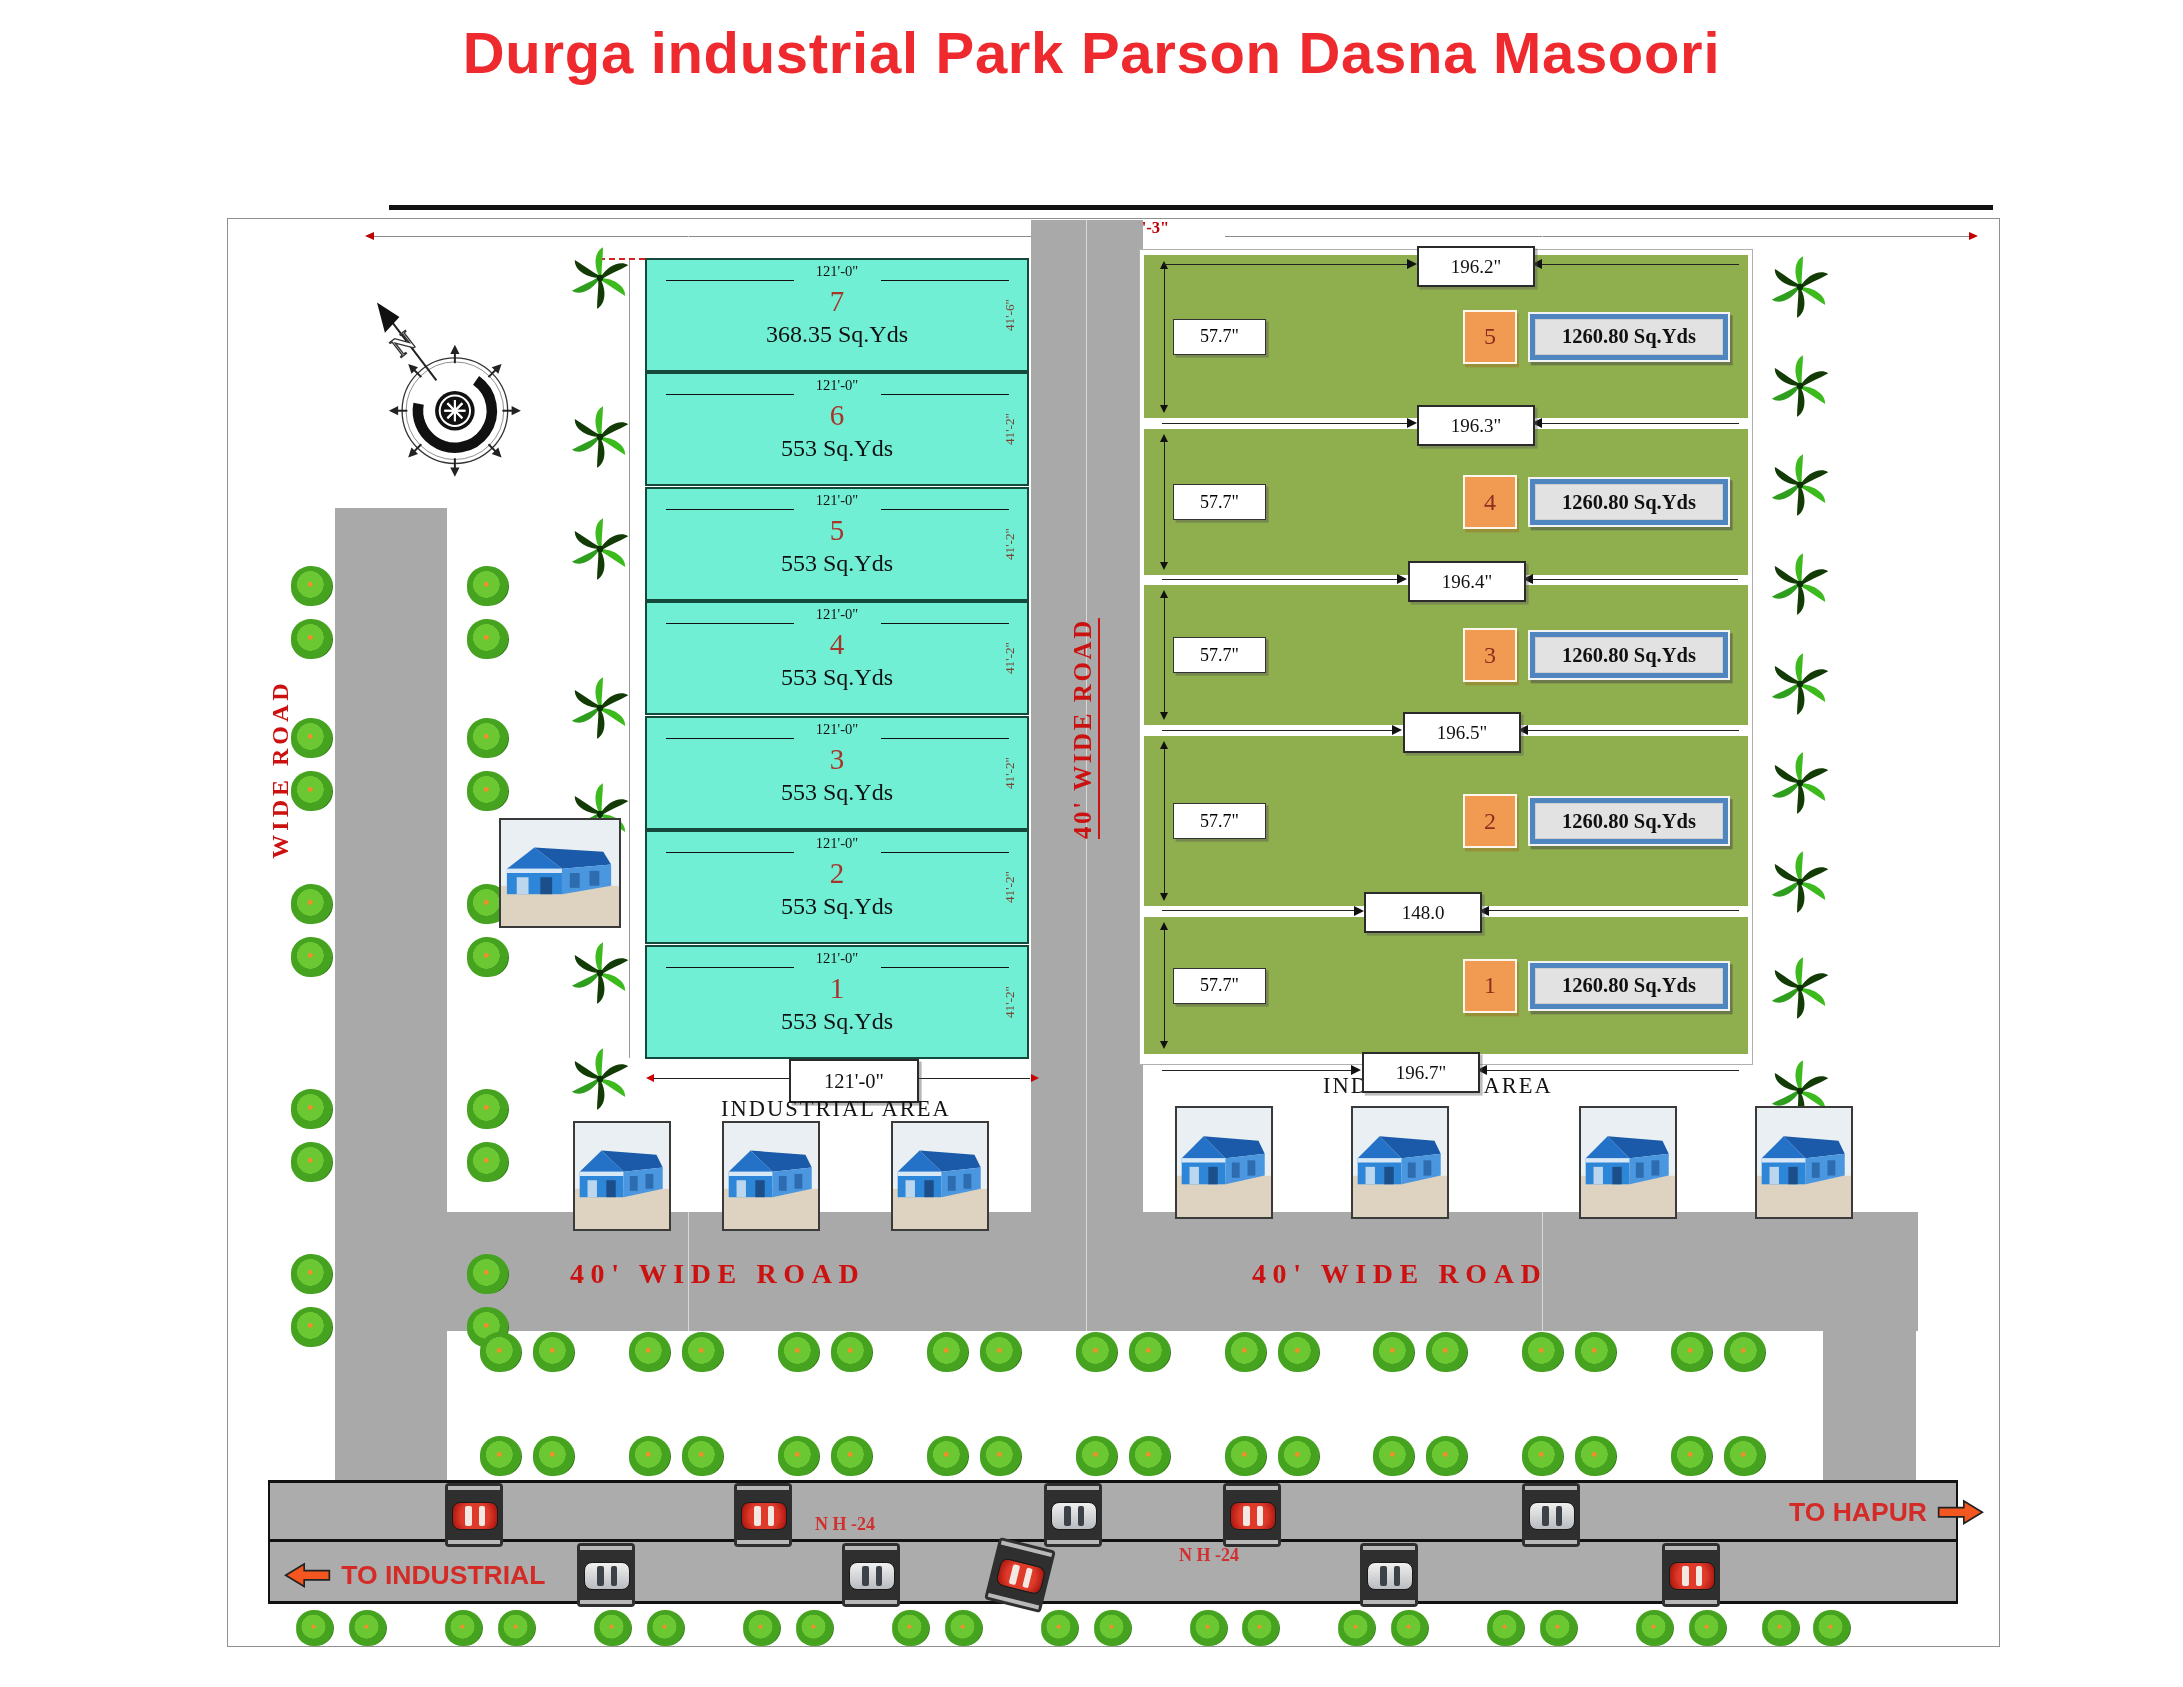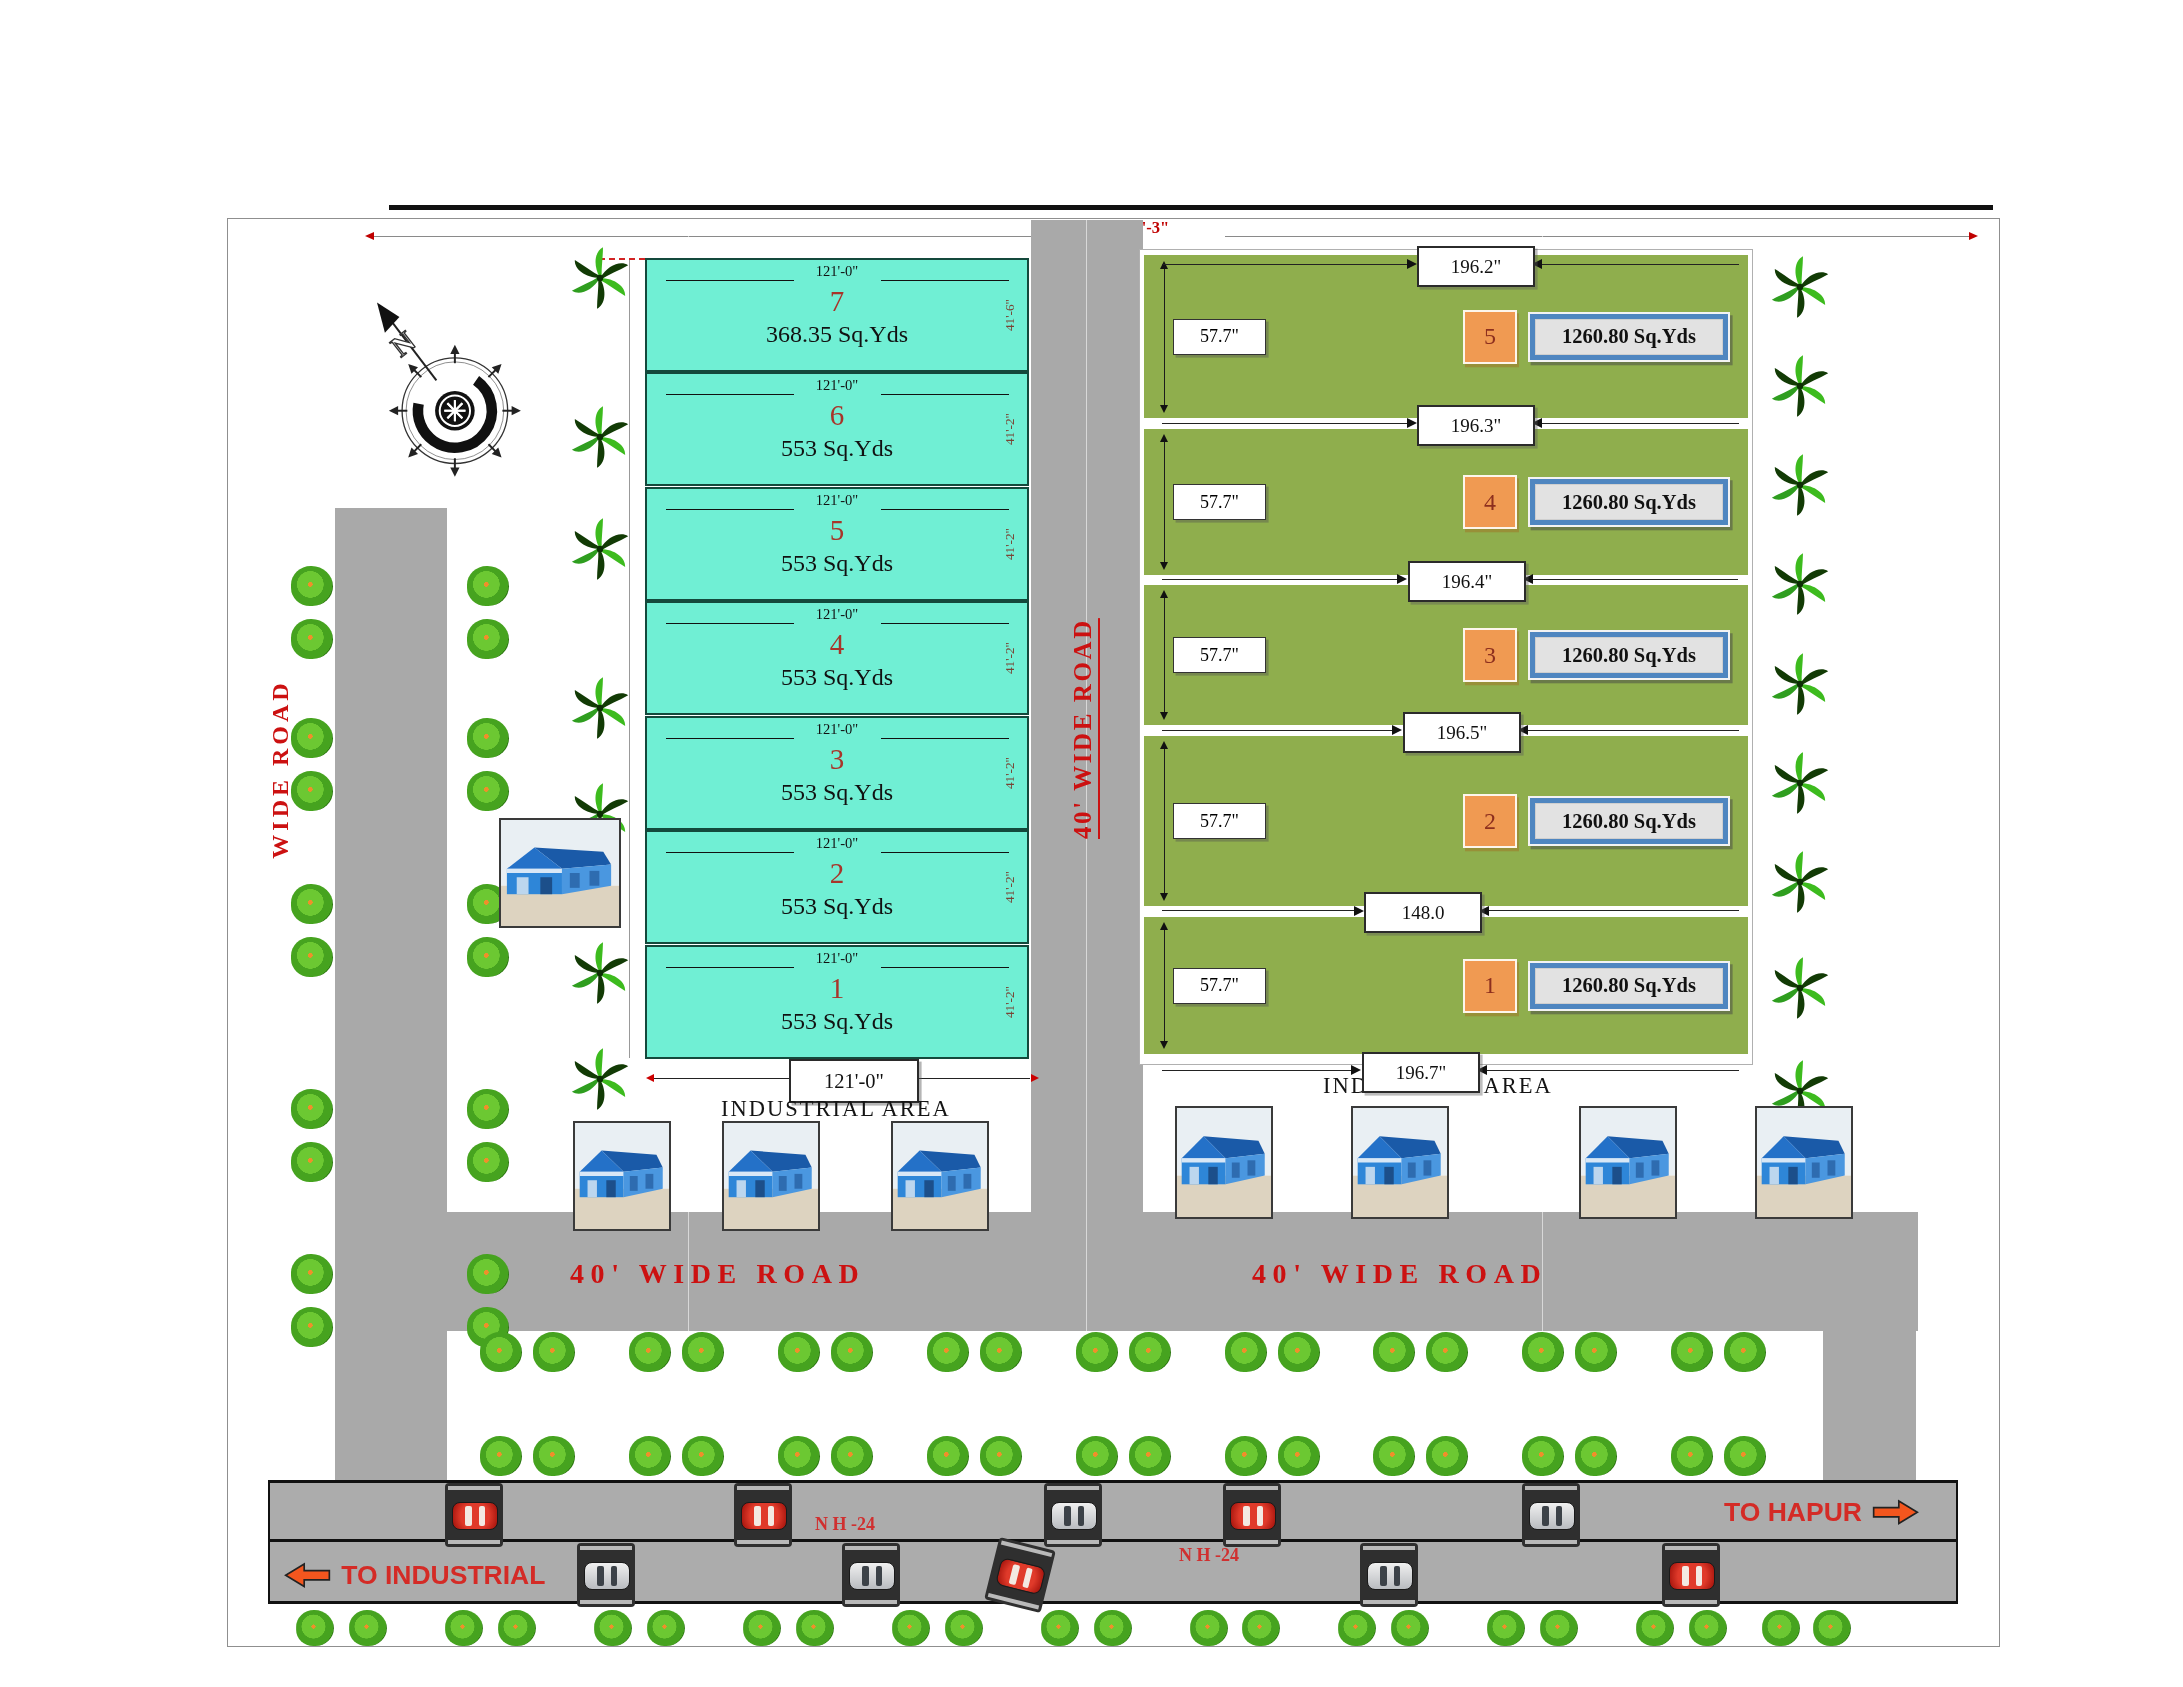--- a/index.html
+++ b/index.html
@@ -57,20 +57,21 @@
   .patch .stripe{position:absolute;left:2.6px;right:2.6px;height:4.6px;background:#b9b9b9;}
   .car{position:absolute;left:7.3px;top:18.5px;width:44px;height:26.5px;border-radius:8px;border:0.7px solid #1a1a1a;}
   .car .win{position:absolute;top:3.3px;bottom:3.3px;width:6.6px;border-radius:2px;}
   .compass{position:absolute;left:344px;top:284px;width:198px;height:198px;}
 </style>
 </head>
 <body>
 
 <div id="stage">
 
+  <div class="page-title">Durga industrial Park Parson Dasna Masoori</div>
   <div class="title-rule"></div>
   <div class="frame"></div>
 
   <div class="dimline" style="left:370px;top:236px;width:733px;"></div>
   <div class="dimline" style="left:1225px;top:236px;width:744px;"></div>
   <div class="tri" style="left:365px;top:232px;border-top:4.6px solid transparent;border-bottom:4.6px solid transparent;border-right:9.3px solid #C00000;"></div>
   <div class="tri" style="left:1969px;top:232px;border-top:4.6px solid transparent;border-bottom:4.6px solid transparent;border-left:9.3px solid #C00000;"></div>
   <div class="top-dim-label" style="left:1117px;top:218px;">357'-3"</div>
 
   <div class="road" style="left:335px;top:508px;width:112px;height:972px;"></div>
@@ -283,21 +284,21 @@
   <div class="hw-divider"></div>
   <div class="nh-label" style="left:815px;top:1514px;">N H -24</div>
   <div class="nh-label" style="left:1179px;top:1545px;">N H -24</div>
 
   <div class="hw-dest" style="left:283px;top:1560px;">
     <svg width="49" height="26.5" viewBox="0 0 74 40">
       <path d="M70 13 L32 13 L32 3 L4 20 L32 37 L32 27 L70 27 Z" fill="#F3561E" stroke="#222" stroke-width="2.5"></path>
     </svg>
     <span>TO INDUSTRIAL</span>
   </div>
-  <div class="hw-dest" style="left:1724px;top:1497px;text-align:right;">
+  <div class="hw-dest" style="left:1789px;top:1497px;text-align:right;">
     <span>TO HAPUR</span>
     <svg width="49" height="26.5" viewBox="0 0 74 40">
       <path d="M4 13 L42 13 L42 3 L70 20 L42 37 L42 27 L4 27 Z" fill="#F3561E" stroke="#222" stroke-width="2.5"></path>
     </svg>
   </div>
 
   <div id="decor">
       <svg style="display: block; left: 568px; top: 246px;" viewBox="0 0 100 100" class="palm">
   <g>
     <path d="M50 50 C62 30, 82 22, 94 30 C80 38, 64 44, 52 52 Z" fill="#123b05" transform="rotate(0 50 50)"></path>

